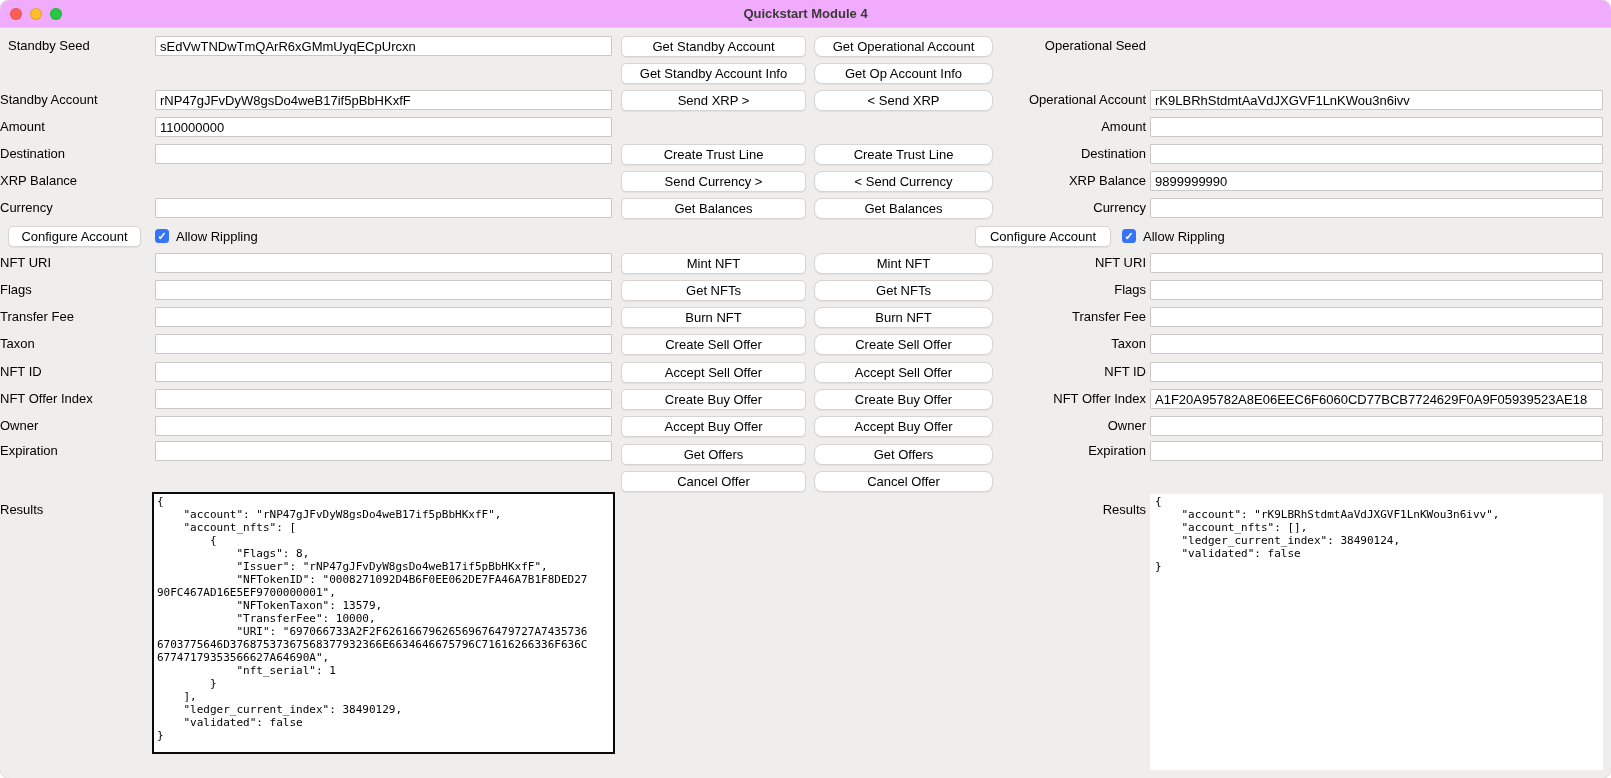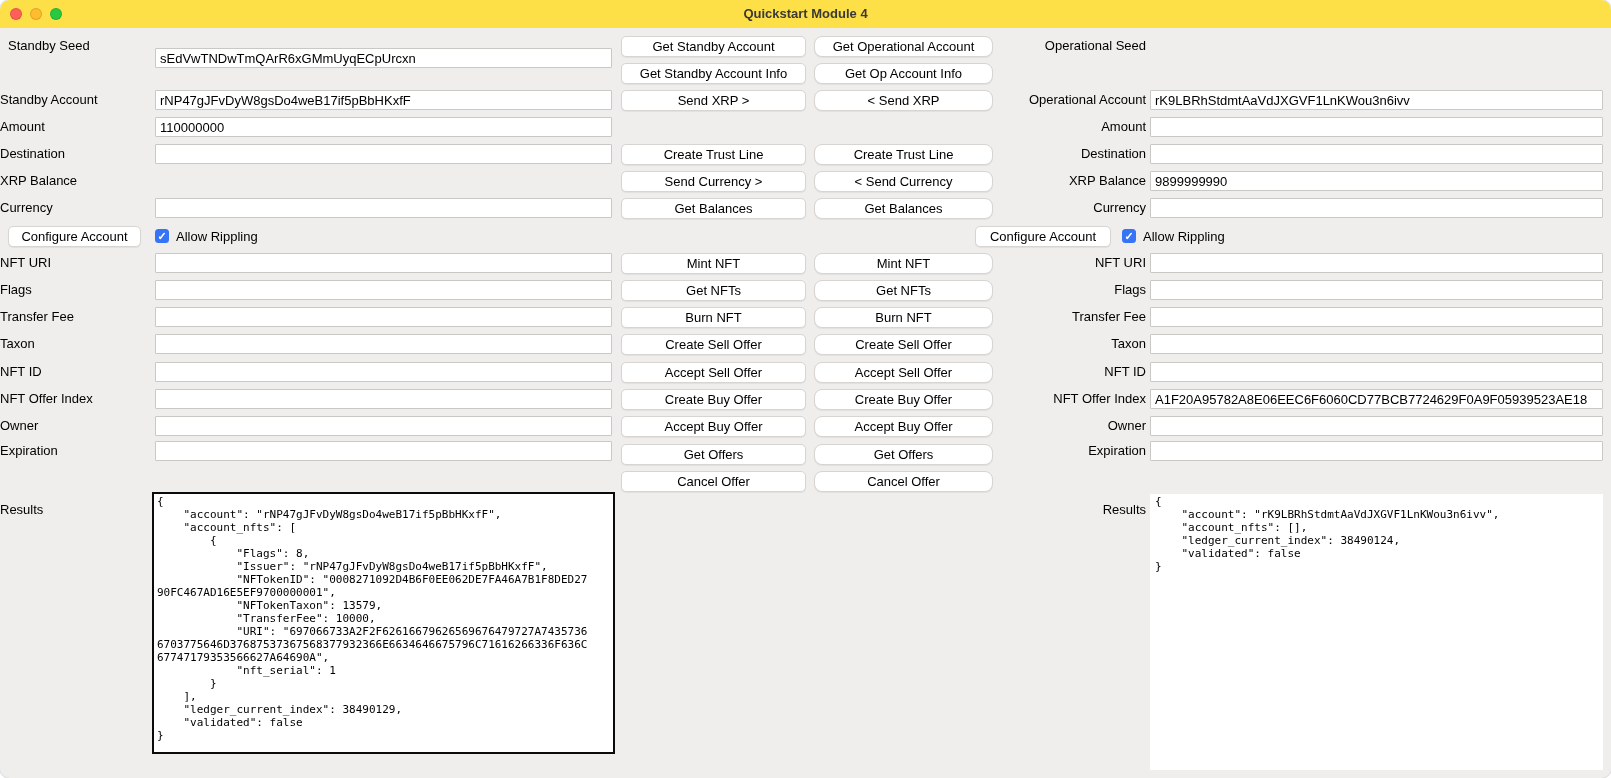--- a/index.html
+++ b/index.html
@@ -5,21 +5,21 @@
   * { box-sizing: border-box; margin: 0; padding: 0; }
   html, body { background: #ffffff; }
   body { font-family: "Liberation Sans", sans-serif; }
   .window {
     position: relative; width: 1611px; height: 778px;
     background: #f0eeec; border-radius: 10px; overflow: hidden;
     box-shadow: 0 0 0 1px rgba(0,0,0,0.12);
   }
   .titlebar {
     position: absolute; top: 0; left: 0; right: 0; height: 28px;
-    background: #fde047; border-bottom: 1px solid #d9d6d3;
+    background: #f0abfc; border-bottom: 1px solid #d9d6d3;
   }
   .title {
     position: absolute; top: 0; left: 0; right: 0; height: 28px;
     line-height: 28px; text-align: center;
     font-size: 13px; font-weight: bold; color: #3a3937;
   }
   .light {
     position: absolute; top: 8px; width: 12px; height: 12px;
     border-radius: 50%; border: 1px solid rgba(0,0,0,0.12);
   }
@@ -77,21 +77,21 @@
 <div class="window">
 
   <div class="titlebar">
     <div class="title">Quickstart Module 4</div>
     <span class="light red"></span>
     <span class="light yellow"></span>
     <span class="light green"></span>
   </div>
 
   <div class="lbl lbl-left first" style="top:36px">Standby Seed</div>
-  <input class="ent ent-left" style="top: 36px; margin-top: 12px;" value="sEdVwTNDwTmQArR6xGMmUyqECpUrcxn">
+  <input class="ent ent-left" style="top: 36px;" value="sEdVwTNDwTmQArR6xGMmUyqECpUrcxn">
 
   <div class="lbl lbl-left" style="top:90px">Standby Account</div>
   <input class="ent ent-left" style="top: 90px;" value="rNP47gJFvDyW8gsDo4weB17if5pBbHKxfF">
 
   <div class="lbl lbl-left" style="top:117px">Amount</div>
   <input class="ent ent-left" style="top: 117px;" value="110000000">
 
   <div class="lbl lbl-left" style="top:144px">Destination</div>
   <input class="ent ent-left" style="top: 144px;" value="">
 

